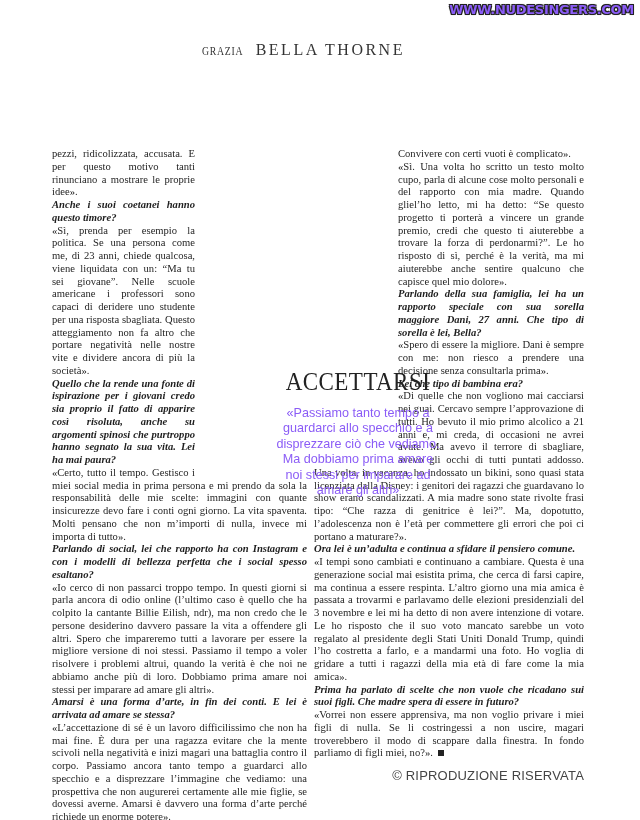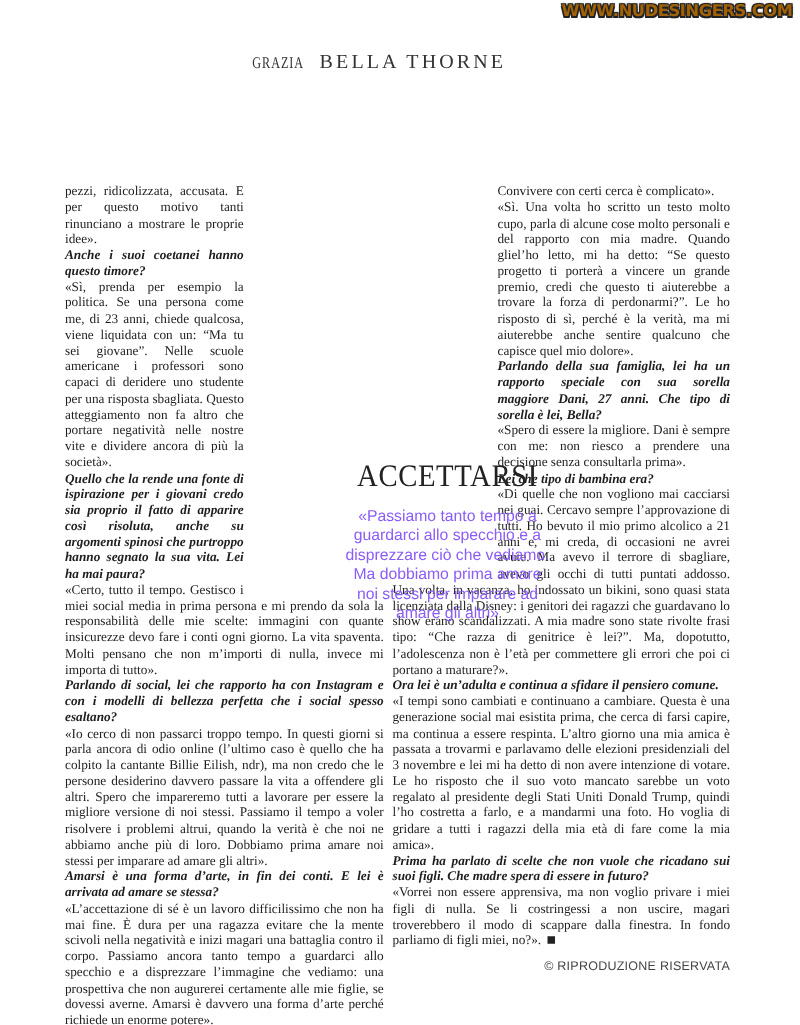--- a/index.html
+++ b/index.html
@@ -1,20 +1,20 @@
 <!DOCTYPE html>
 <html><head>
 <meta charset="utf-8">
 <style>
   html, body { margin:0; padding:0; background:#ffffff; }
   body { width:640px; height:820px; position:relative; overflow:hidden; color:#1e1e1e; }
   .watermark {
     position:absolute; right:6px; top:2px;
     font-family:"DejaVu Sans", sans-serif; font-weight:bold; font-size:13px;
-    color:#a16207; letter-spacing:-0.3px;
+    color:#8b5cf6; letter-spacing:-0.3px;
     text-shadow: -1px -1px 0 #222, 1px -1px 0 #222, -1px 1px 0 #222, 1px 1px 0 #222, 0 0 2px #000;
   }
   .masthead {
     position:absolute; top:41px; left:0; width:600px; text-align:center;
     font-family:"Liberation Serif", serif; color:#333; letter-spacing:1.5px;
   }
   .masthead .brand { font-size:13px; transform:scaleX(0.75); display:inline-block; letter-spacing:1px; }
   .masthead .name { font-size:16px; letter-spacing:2.5px; }
   .col {
     position:absolute; top:148px;
@@ -33,21 +33,21 @@
   .pq-title {
     font-family:"Liberation Serif", serif; font-size:25px; letter-spacing:0.5px; color:#222;
     font-weight:normal; line-height:28px; transform:scaleX(0.92);
   }
   .pq-text {
     margin-top:10px;
     font-family:"Liberation Sans", sans-serif; font-size:12.6px; line-height:15.4px; color:#8b5cf6;
   }
   .copyright {
     position:absolute; right:56px; top:768px;
-    font-family:"Liberation Sans", sans-serif; font-size:10px; color:#444; letter-spacing:0.2px;
+    font-family:"Liberation Sans", sans-serif; font-size:13px; color:#444; letter-spacing:0.2px;
   }
   .endmark { display:inline-block; width:6px; height:6px; background:#222; margin-left:2px; }
 </style>
 </head>
 <body>
 
 <div class="watermark">WWW.NUDESINGERS.COM</div>
 
 <div class="masthead">
   <span class="brand">GRAZIA</span>
@@ -63,21 +63,21 @@
   <p>«Certo, tutto il tempo. Gestisco i miei social media in prima persona e mi prendo da sola la responsabilità delle mie scelte: immagini con quante insicurezze devo fare i conti ogni giorno. La vita spaventa. Molti pensano che non m’importi di nulla, invece mi importa di tutto».</p>
   <p class="q">Parlando di social, lei che rapporto ha con Instagram e con i modelli di bellezza perfetta che i social spesso esaltano?</p>
   <p>«Io cerco di non passarci troppo tempo. In questi giorni si parla ancora di odio online (l’ultimo caso è quello che ha colpito la cantante Billie Eilish, ndr), ma non credo che le persone desiderino davvero passare la vita a offendere gli altri. Spero che impareremo tutti a lavorare per essere la migliore versione di noi stessi. Passiamo il tempo a voler risolvere i problemi altrui, quando la verità è che noi ne abbiamo anche più di loro. Dobbiamo prima amare noi stessi per imparare ad amare gli altri».</p>
   <p class="q">Amarsi è una forma d’arte, in fin dei conti. E lei è arrivata ad amare se stessa?</p>
   <p>«L’accettazione di sé è un lavoro difficilissimo che non ha mai fine. È dura per una ragazza evitare che la mente scivoli nella negatività e inizi magari una battaglia contro il corpo. Passiamo ancora tanto tempo a guardarci allo specchio e a disprezzare l’immagine che vediamo: una prospettiva che non augurerei certamente alle mie figlie, se dovessi averne. Amarsi è davvero una forma d’arte perché richiede un enorme potere».</p>
 
 </div>
 
 <div class="col col-right">
   <div class="float-left" style="margin-top:145px;"></div>
-  <p>Convivere con certi cerca è complicato».</p>
+  <p>Convivere con certi vuoti è complicato».</p>
   <p>«Sì. Una volta ho scritto un testo molto cupo, parla di alcune cose molto personali e del rapporto con mia madre. Quando glielʼho letto, mi ha detto: “Se questo progetto ti porterà a vincere un grande premio, credi che questo ti aiuterebbe a trovare la forza di perdonarmi?”. Le ho risposto di sì, perché è la verità, ma mi aiuterebbe anche sentire qualcuno che capisce quel mio dolore».</p>
   <p class="q">Parlando della sua famiglia, lei ha un rapporto speciale con sua sorella maggiore Dani, 27 anni. Che tipo di sorella è lei, Bella?</p>
   <p>«Spero di essere la migliore. Dani è sempre con me: non riesco a prendere una decisione senza consultarla prima».</p>
   <p class="q">Lei che tipo di bambina era?</p>
   <p>«Di quelle che non vogliono mai cacciarsi nei guai. Cercavo sempre l’approvazione di tutti. Ho bevuto il mio primo alcolico a 21 anni e, mi creda, di occasioni ne avrei avute. Ma avevo il terrore di sbagliare, avevo gli occhi di tutti puntati addosso. Una volta, in vacanza, ho indossato un bikini, sono quasi stata licenziata dalla Disney: i genitori dei ragazzi che guardavano lo show erano scandalizzati. A mia madre sono state rivolte frasi tipo: “Che razza di genitrice è lei?”. Ma, dopotutto, l’adolescenza non è l’età per commettere gli errori che poi ci portano a maturare?».</p>
   <p class="q">Ora lei è un’adulta e continua a sfidare il pensiero comune.</p>
   <p>«I tempi sono cambiati e continuano a cambiare. Questa è una generazione social mai esistita prima, che cerca di farsi capire, ma continua a essere respinta. L’altro giorno una mia amica è passata a trovarmi e parlavamo delle elezioni presidenziali del 3 novembre e lei mi ha detto di non avere intenzione di votare. Le ho risposto che il suo voto mancato sarebbe un voto regalato al presidente degli Stati Uniti Donald Trump, quindi l’ho costretta a farlo, e a mandarmi una foto. Ho voglia di gridare a tutti i ragazzi della mia età di fare come la mia amica».</p>
   <p class="q">Prima ha parlato di scelte che non vuole che ricadano sui suoi figli. Che madre spera di essere in futuro?</p>
   <p><span>«Vorrei non essere apprensiva, ma non voglio privare i miei figli di nulla. Se li costringessi a non uscire, magari troverebbero il modo di scappare dalla finestra. In fondo parliamo di figli miei, no?».</span> <span class="endmark"></span></p>
 </div>

